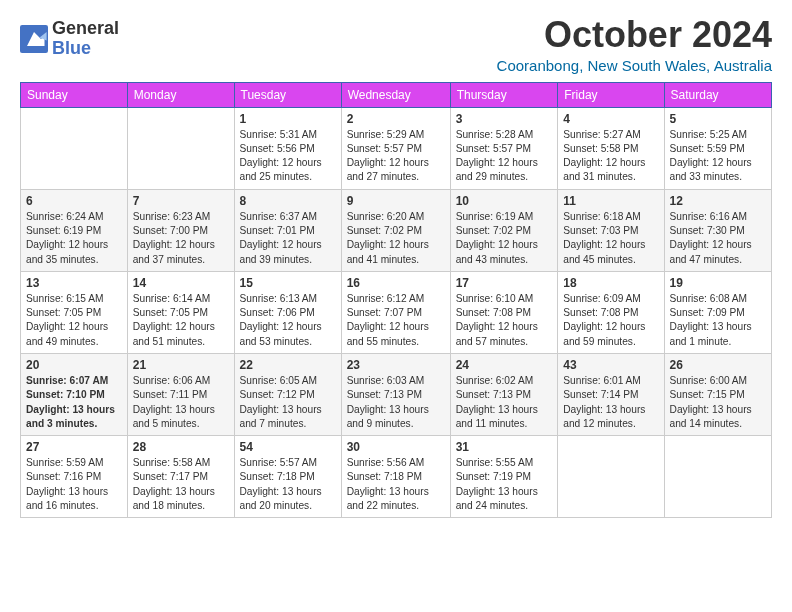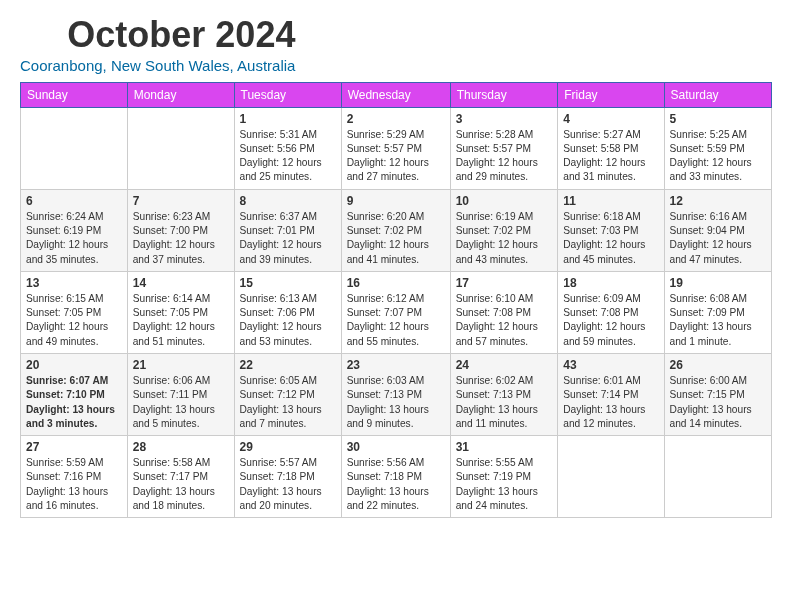--- a/index.html
+++ b/index.html
@@ -92,20 +92,31 @@
     }
     tr:nth-child(even) .empty-cell {
       background: #f5f5f5 !important;
     }
   </style>
 </head>
 <body>
 
 <div class="page">
   <div class="header-area">
+    <div class="logo">
+      <svg class="logo-icon" viewBox="0 0 40 40">
+        <rect x="0" y="0" width="40" height="40" fill="#4472c4" rx="3"></rect>
+        <polygon points="10,30 20,10 30,20 35,15 35,30" fill="white"></polygon>
+        <polygon points="28,18 38,10 38,22" fill="#a0c4f0"></polygon>
+      </svg>
+      <div class="logo-text">
+        <div>General</div>
+        <div style="color:#4472c4;">Blue</div>
+      </div>
+    </div>
     <div class="title-area">
       <div class="month-title">October 2024</div>
       <div class="subtitle">Cooranbong, New South Wales, Australia</div>
     </div>
   </div>
 
   <table class="calendar-table">
     <thead>
       <tr>
         <th>Sunday</th>
@@ -185,21 +196,21 @@
           </td>
           <td>
             <span class="day-number">11</span>
             <div class="day-detail" style="white-space: pre-line;">Sunrise: 6:18 AM
 Sunset: 7:03 PM
 Daylight: 12 hours and 45 minutes.</div>
           </td>
           <td>
             <span class="day-number">12</span>
             <div class="day-detail" style="white-space: pre-line;">Sunrise: 6:16 AM
-Sunset: 9:04 PM
+Sunset: 7:30 PM
 Daylight: 12 hours and 47 minutes.</div>
           </td>
         </tr>
         <tr>
           <td>
             <span class="day-number">13</span>
             <div class="day-detail" style="white-space: pre-line;">Sunrise: 6:15 AM
 Sunset: 7:05 PM
 Daylight: 12 hours and 49 minutes.</div>
           </td>
@@ -291,21 +302,21 @@
 Sunset: 7:16 PM
 Daylight: 13 hours and 16 minutes.</div>
           </td>
           <td>
             <span class="day-number">28</span>
             <div class="day-detail" style="white-space: pre-line;">Sunrise: 5:58 AM
 Sunset: 7:17 PM
 Daylight: 13 hours and 18 minutes.</div>
           </td>
           <td>
-            <span class="day-number">29</span>
+            <span class="day-number">54</span>
             <div class="day-detail" style="white-space: pre-line;">Sunrise: 5:57 AM
 Sunset: 7:18 PM
 Daylight: 13 hours and 20 minutes.</div>
           </td>
           <td>
             <span class="day-number">30</span>
             <div class="day-detail" style="white-space: pre-line;">Sunrise: 5:56 AM
 Sunset: 7:18 PM
 Daylight: 13 hours and 22 minutes.</div>
           </td>

